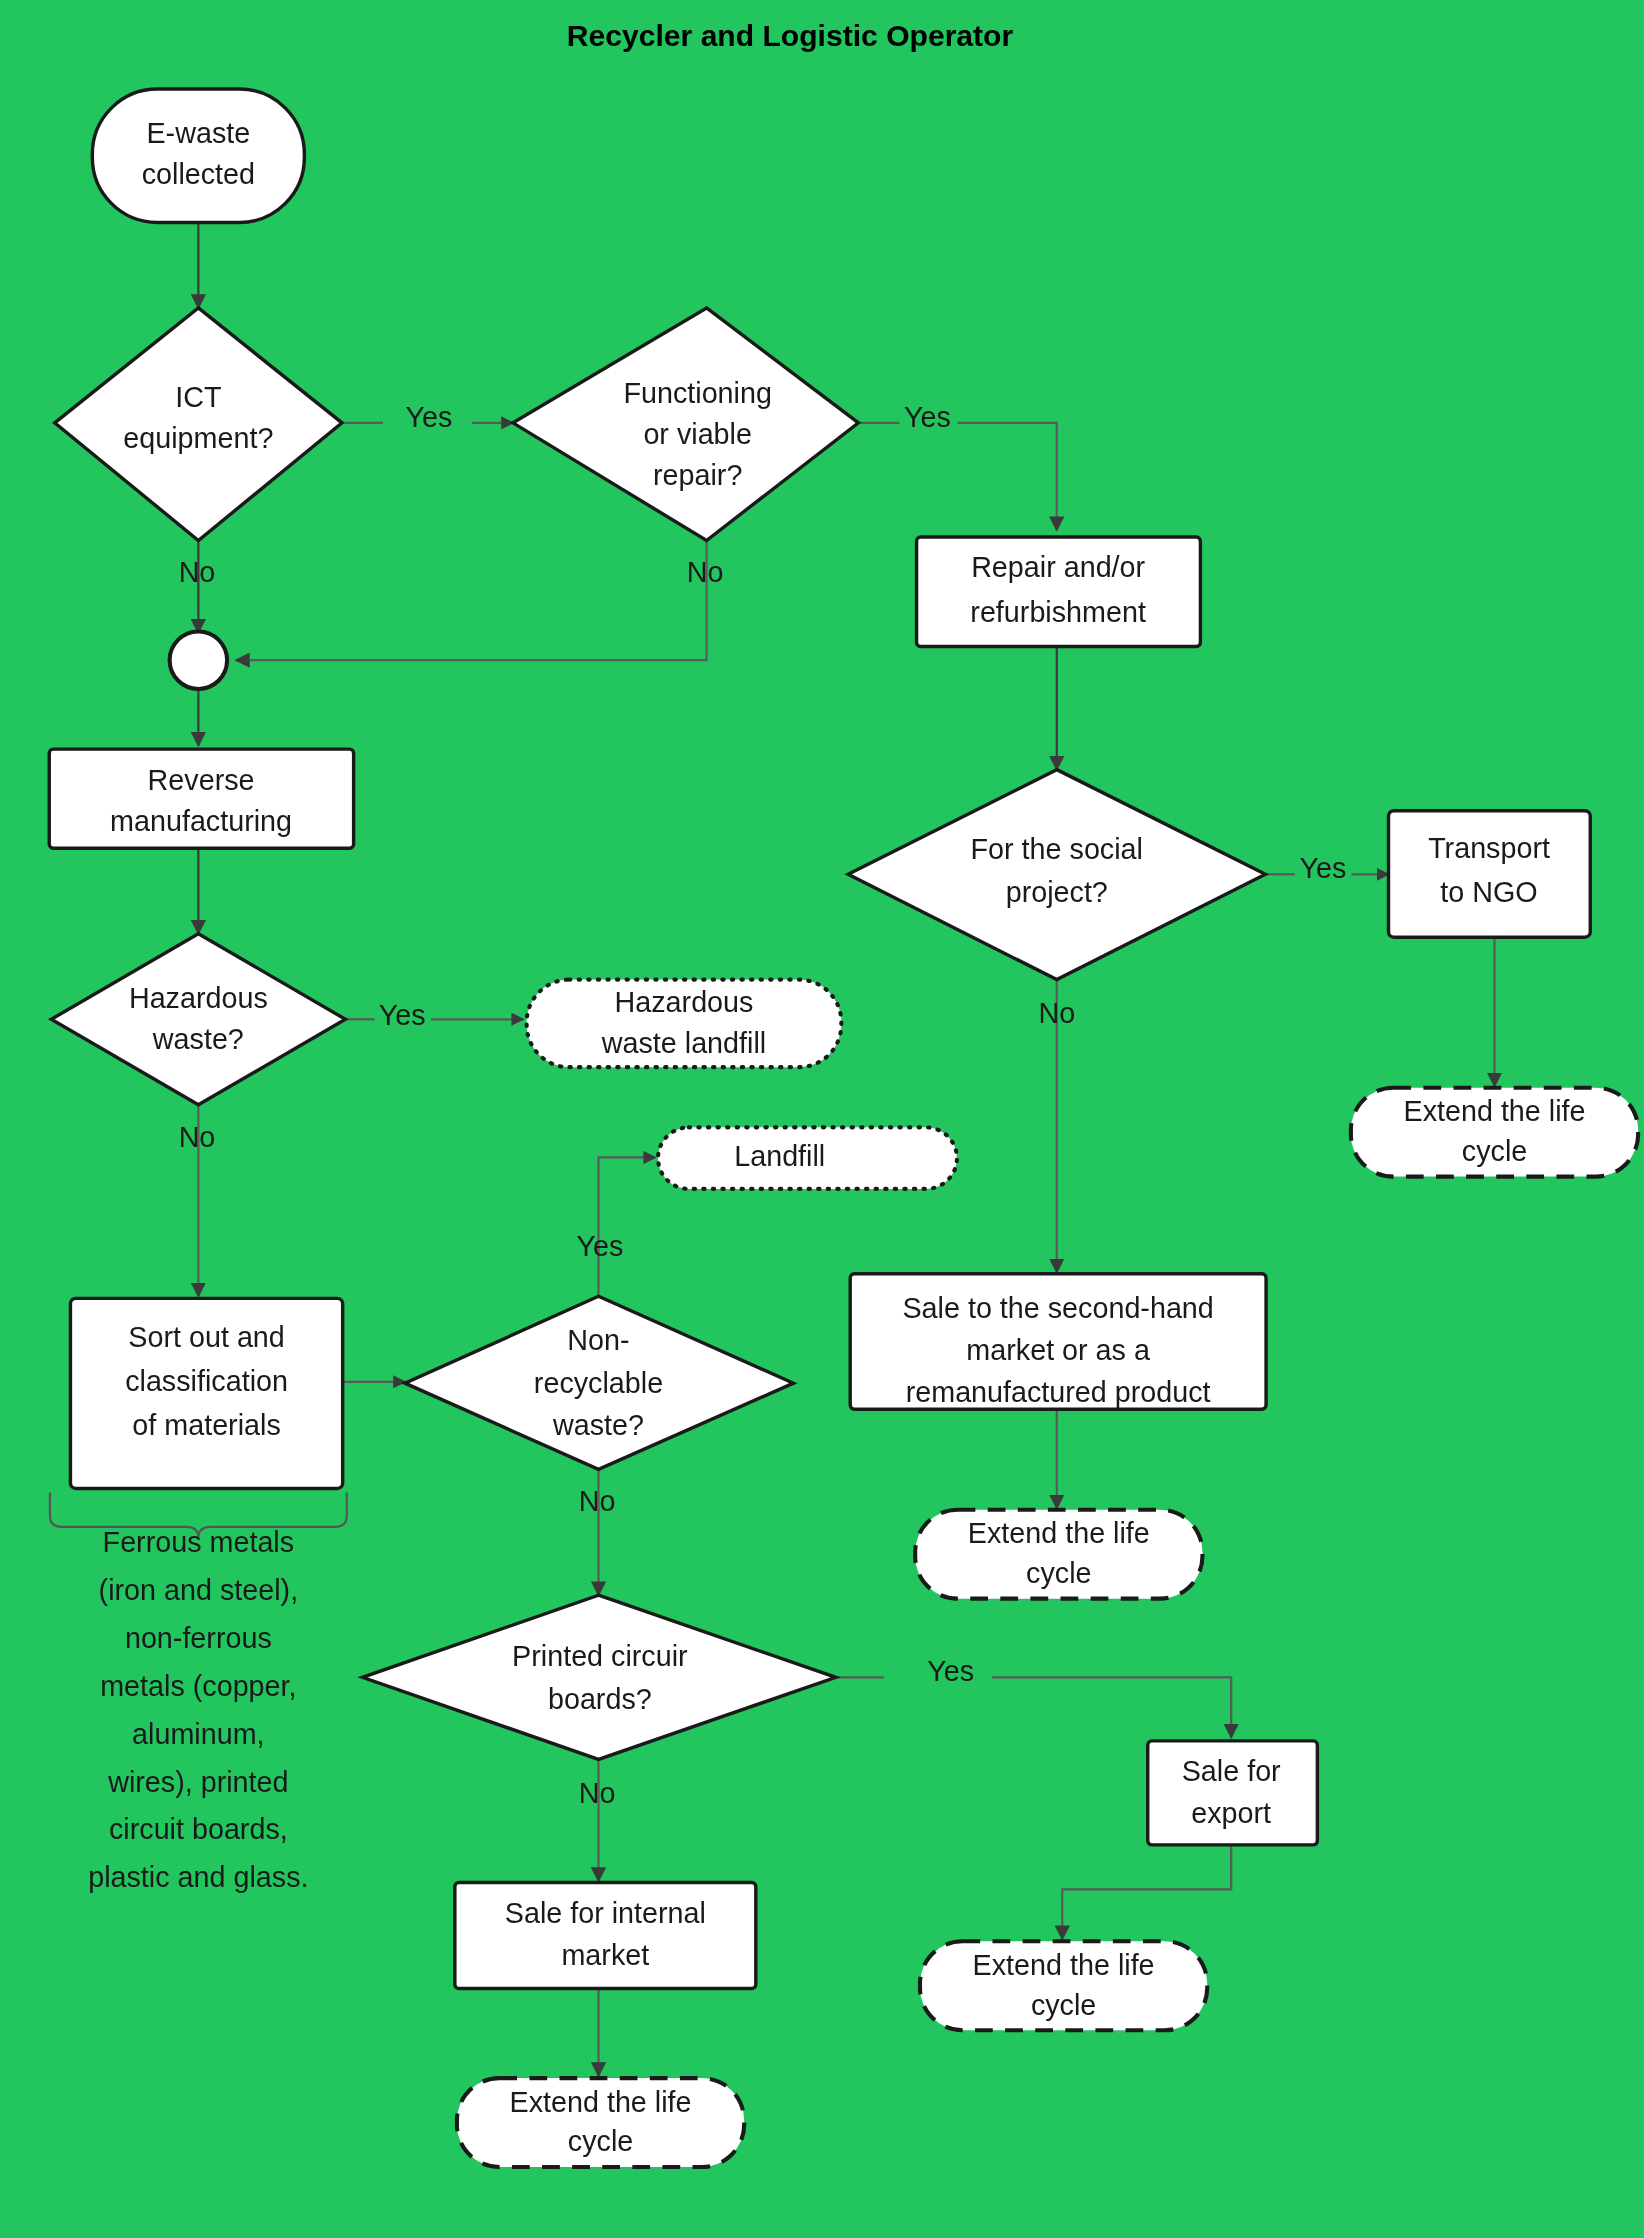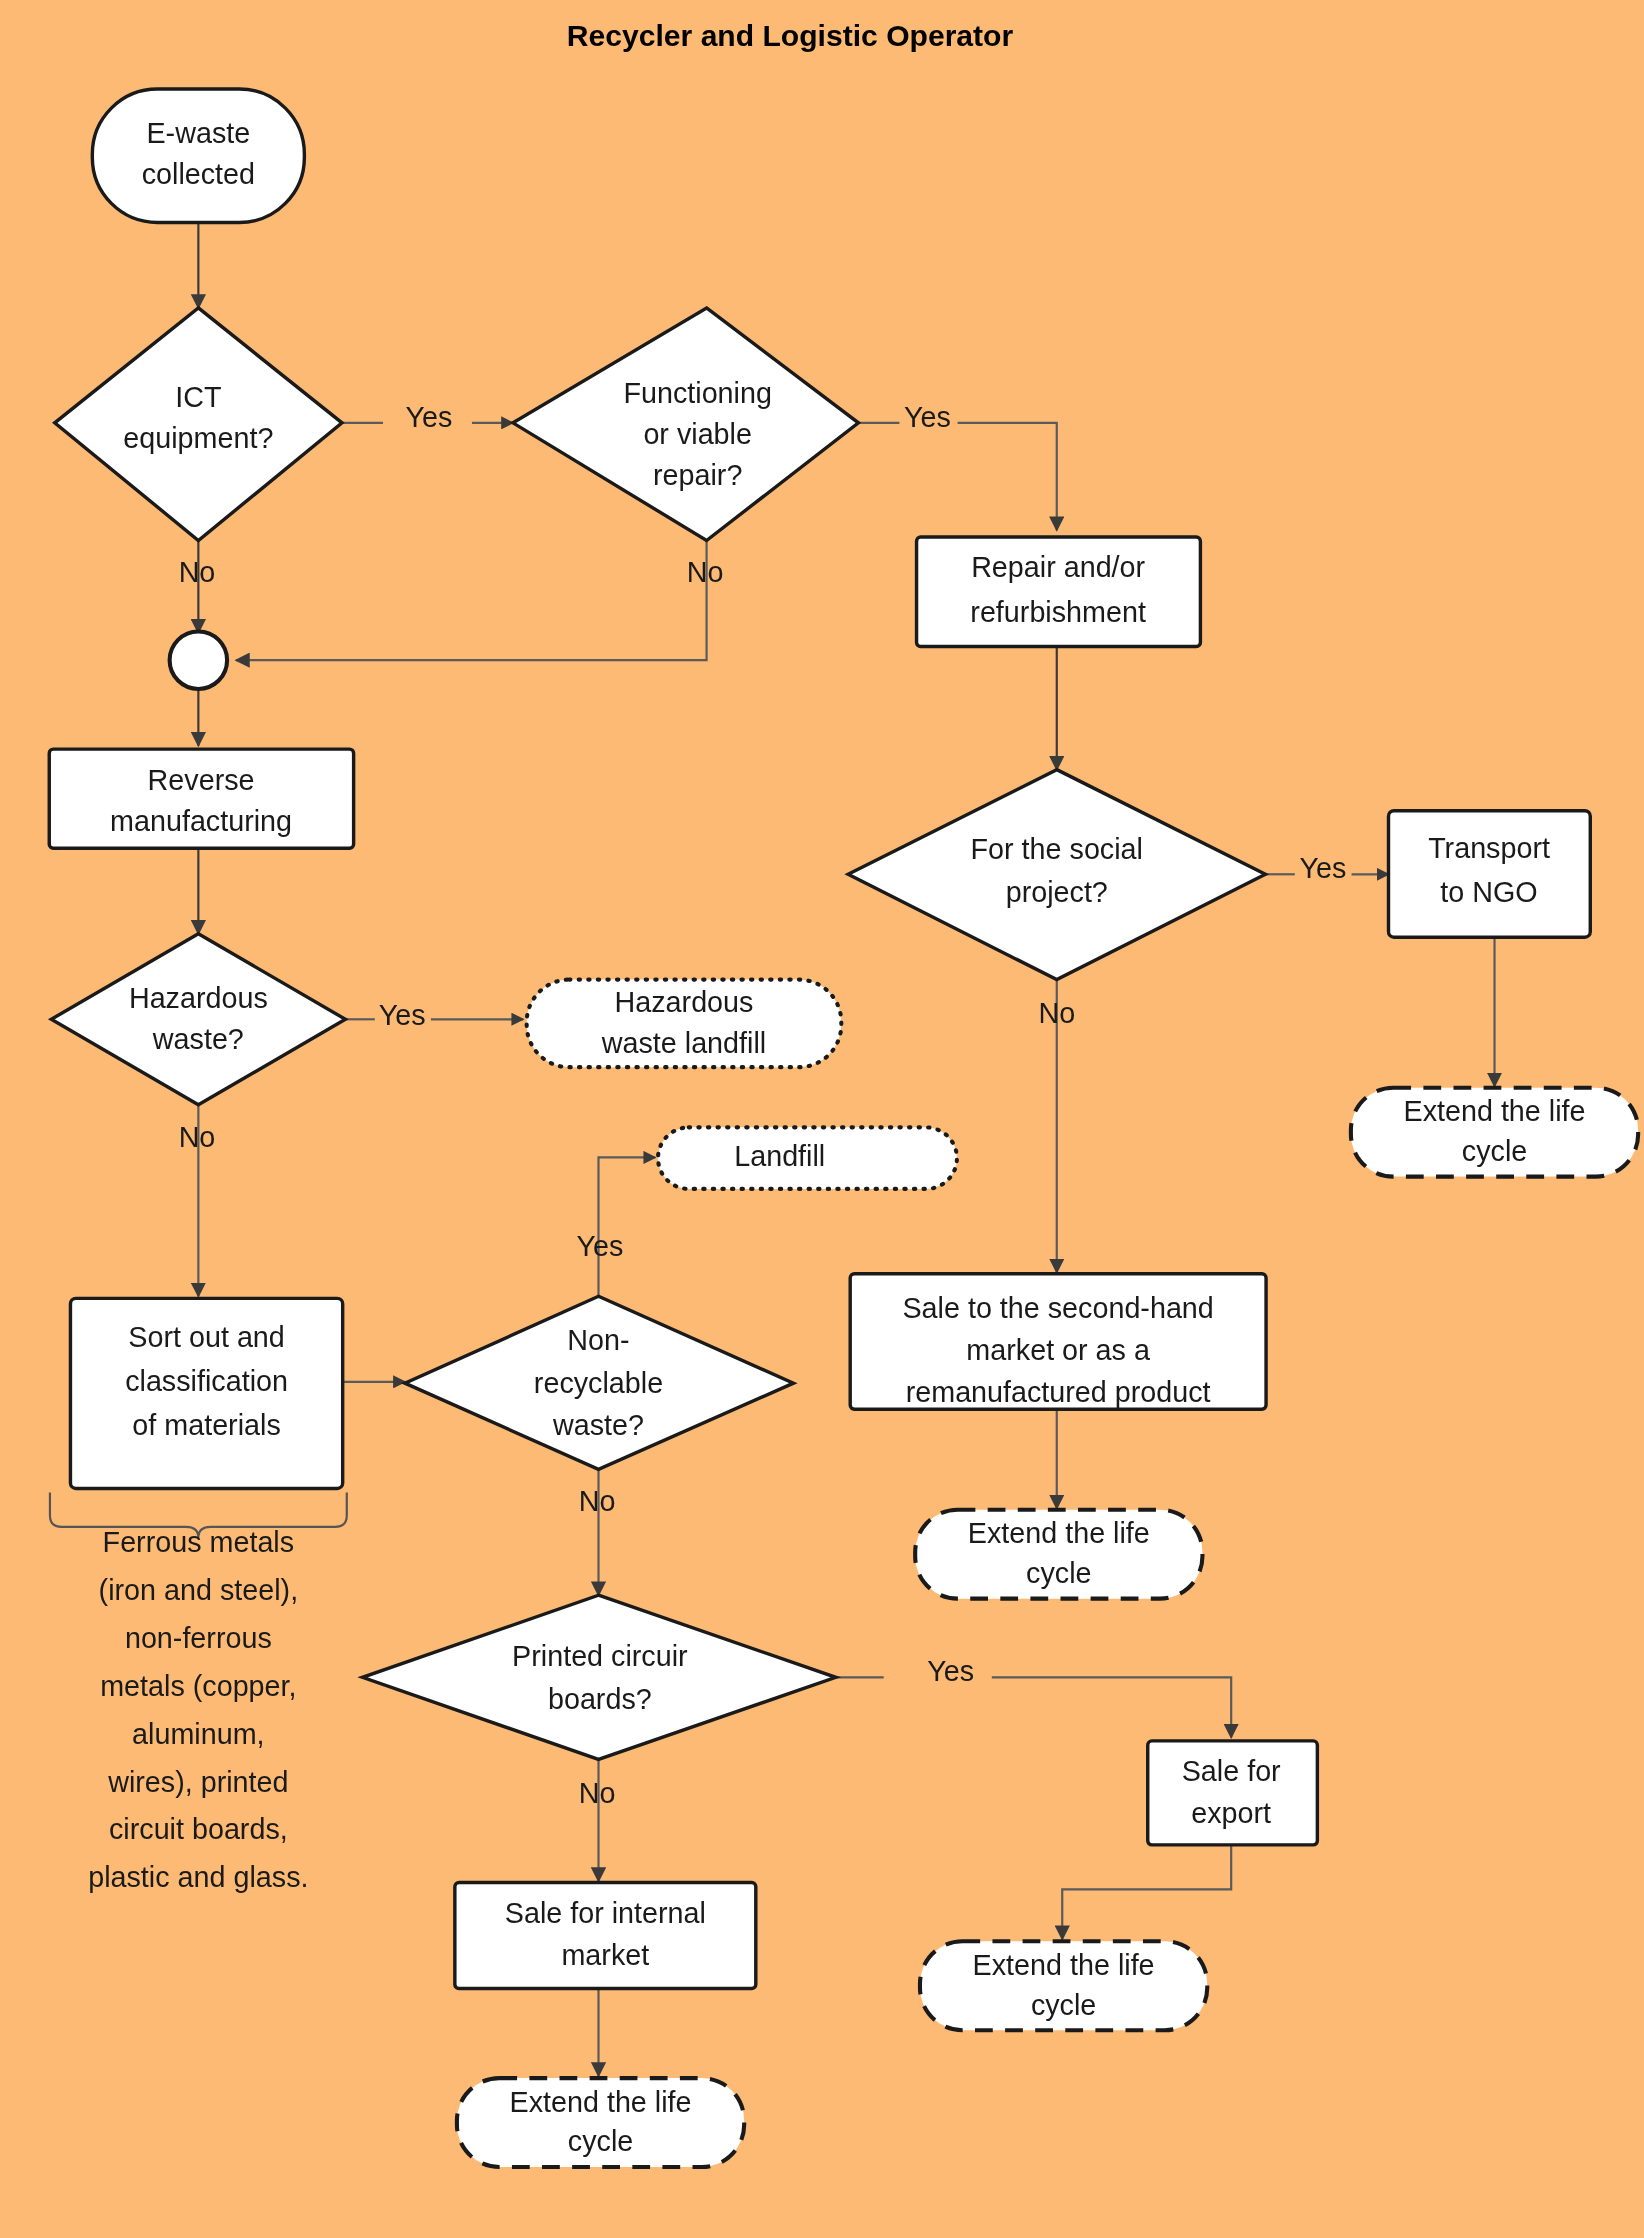--- a/index.html
+++ b/index.html
@@ -2,21 +2,21 @@
 <html style="font-size:11px"><head>
 <meta charset="utf-8">
 <style>
   html,body{margin:0;padding:0;background:#ffffff;}
   body{
     width:1645px;height:2239px;
     font-family:"Liberation Sans", sans-serif;
     color:#1a1a1a;
     overflow:hidden;
   }
-  #stage{position:relative;width:1645px;height:2239px;background:#fdba74;}
+  #stage{position:relative;width:1645px;height:2239px;background:#22c55e;}
   svg#flow{position:absolute;left:0;top:0;width:1645px;height:2239px;display:block;}
 
   .nd-text{
     font-family:"Liberation Sans", sans-serif;
     font-size:42px;
     fill:#1a1a1a;
     text-anchor:middle;
     dominant-baseline:middle;
   }
   .edge-label{

